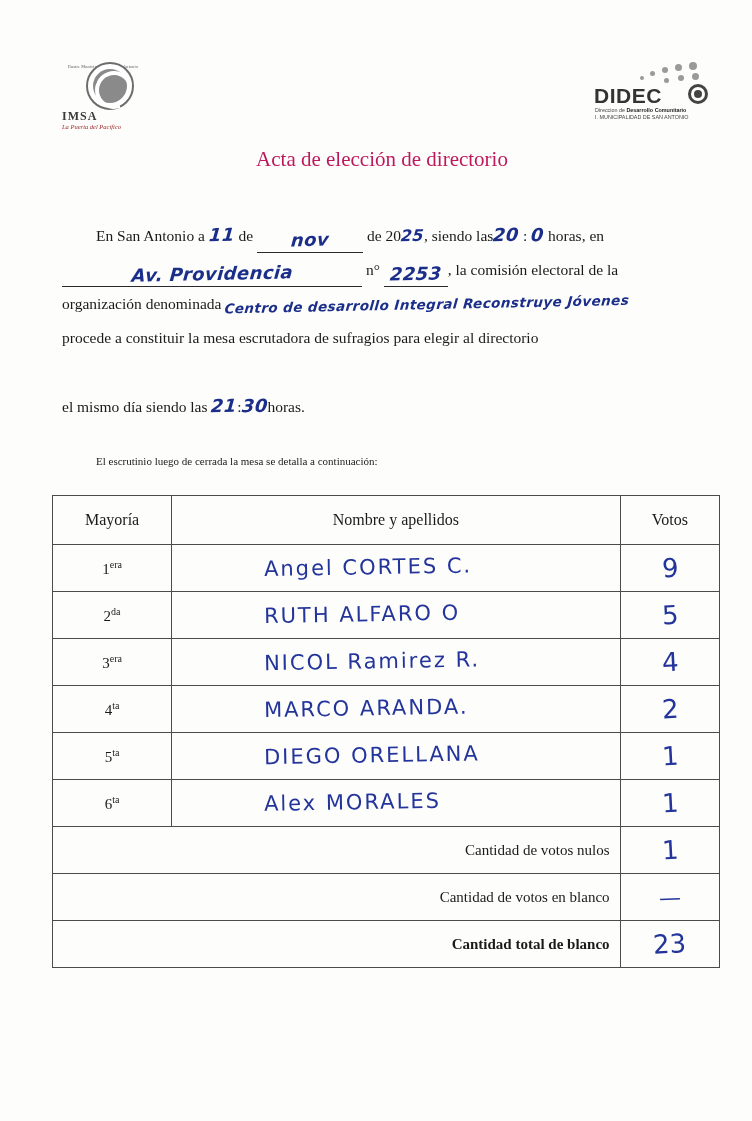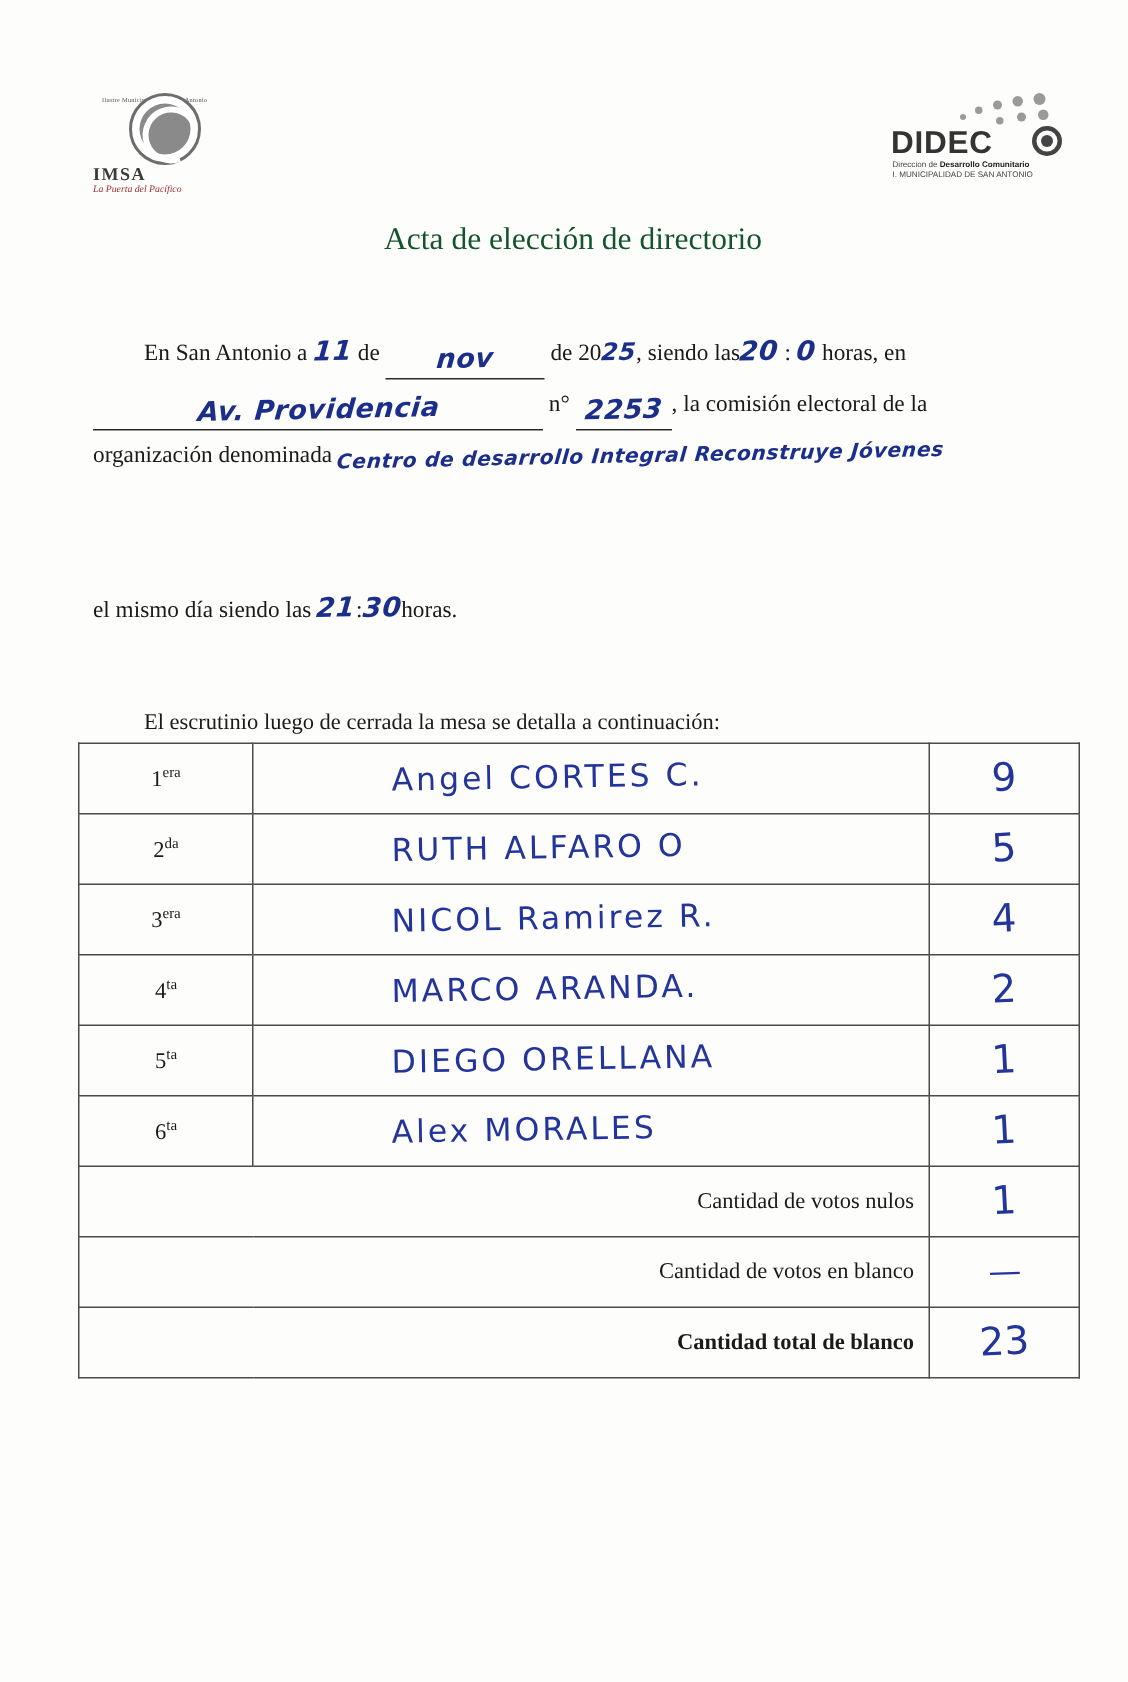--- a/index.html
+++ b/index.html
@@ -159,21 +159,21 @@
     font-family: "Liberation Sans", sans-serif;
   }
   
   .doc-title {
     position: absolute;
     left: 0;
     right: 0;
     top: 147px;
     text-align: center;
     font-size: 21px;
-    color: #14532d;
+    color: #be185d;
     margin-left: 12px;
   }
   
   .body-text {
     position: absolute;
     left: 62px;
     top: 218px;
     width: 628px;
     font-size: 15.5px;
     line-height: 34px;
@@ -200,23 +200,23 @@
     vertical-align: bottom;
     line-height: 22px;
   }
   .u-date { width: 106px; }
   .u-place { width: 300px; }
   .u-num { width: 64px; }
   .u-org { width: 420px; border-bottom: none; }
   .escrutinio {
     position: absolute;
     left: 62px;
-    top: 474px;
+    top: 455px;
     width: 628px;
-    font-size: 15px;
+    font-size: 11px;
   }
   
   table.votes {
     position: absolute;
     left: 52px;
     top: 495px;
     width: 668px;
     border-collapse: collapse;
     font-size: 15px;
   }
@@ -308,33 +308,39 @@
       <span class="hw big">0</span>
       <span>horas, en</span>
       <br>
       <span class="ul u-place"><span class="hw big">Av. Providencia</span></span>
       <span>n°</span>
       <span class="ul u-num"><span class="hw big">2253</span></span><span>, la comisión electoral de la</span>
       <br>
       <span>organización denominada</span>
       <span class="hw small u-org">Centro de desarrollo Integral Reconstruye Jóvenes</span>
       <br>
+      <span>procede a constituir la mesa escrutadora de sufragios para elegir al directorio</span>
       <br>
       <br>
       <span>el mismo día siendo las</span>
       <span class="hw big">21</span><span>:</span><span class="hw big">30</span><span>horas.</span>
     </p>
   </div>
 
   <div class="escrutinio">
     <span class="indent"></span><span>El escrutinio luego de cerrada la mesa se detalla a continuación:</span>
   </div>
 
   <table class="votes">
     <tbody>
+      <tr class="head">
+        <td class="c-may">Mayoría</td>
+        <td class="c-name">Nombre y apellidos</td>
+        <td class="c-vote">Votos</td>
+      </tr>
 
       <tr>
         <td class="c-may"><span class="ord"><span>1</span><sup>era</sup></span></td>
         <td class="c-name"><span class="name-hw">Angel CORTES C.</span></td>
         <td class="c-vote"><span class="vote-hw">9</span></td>
       </tr>
 
       <tr>
         <td class="c-may"><span class="ord"><span>2</span><sup>da</sup></span></td>
         <td class="c-name"><span class="name-hw">RUTH ALFARO O</span></td>

